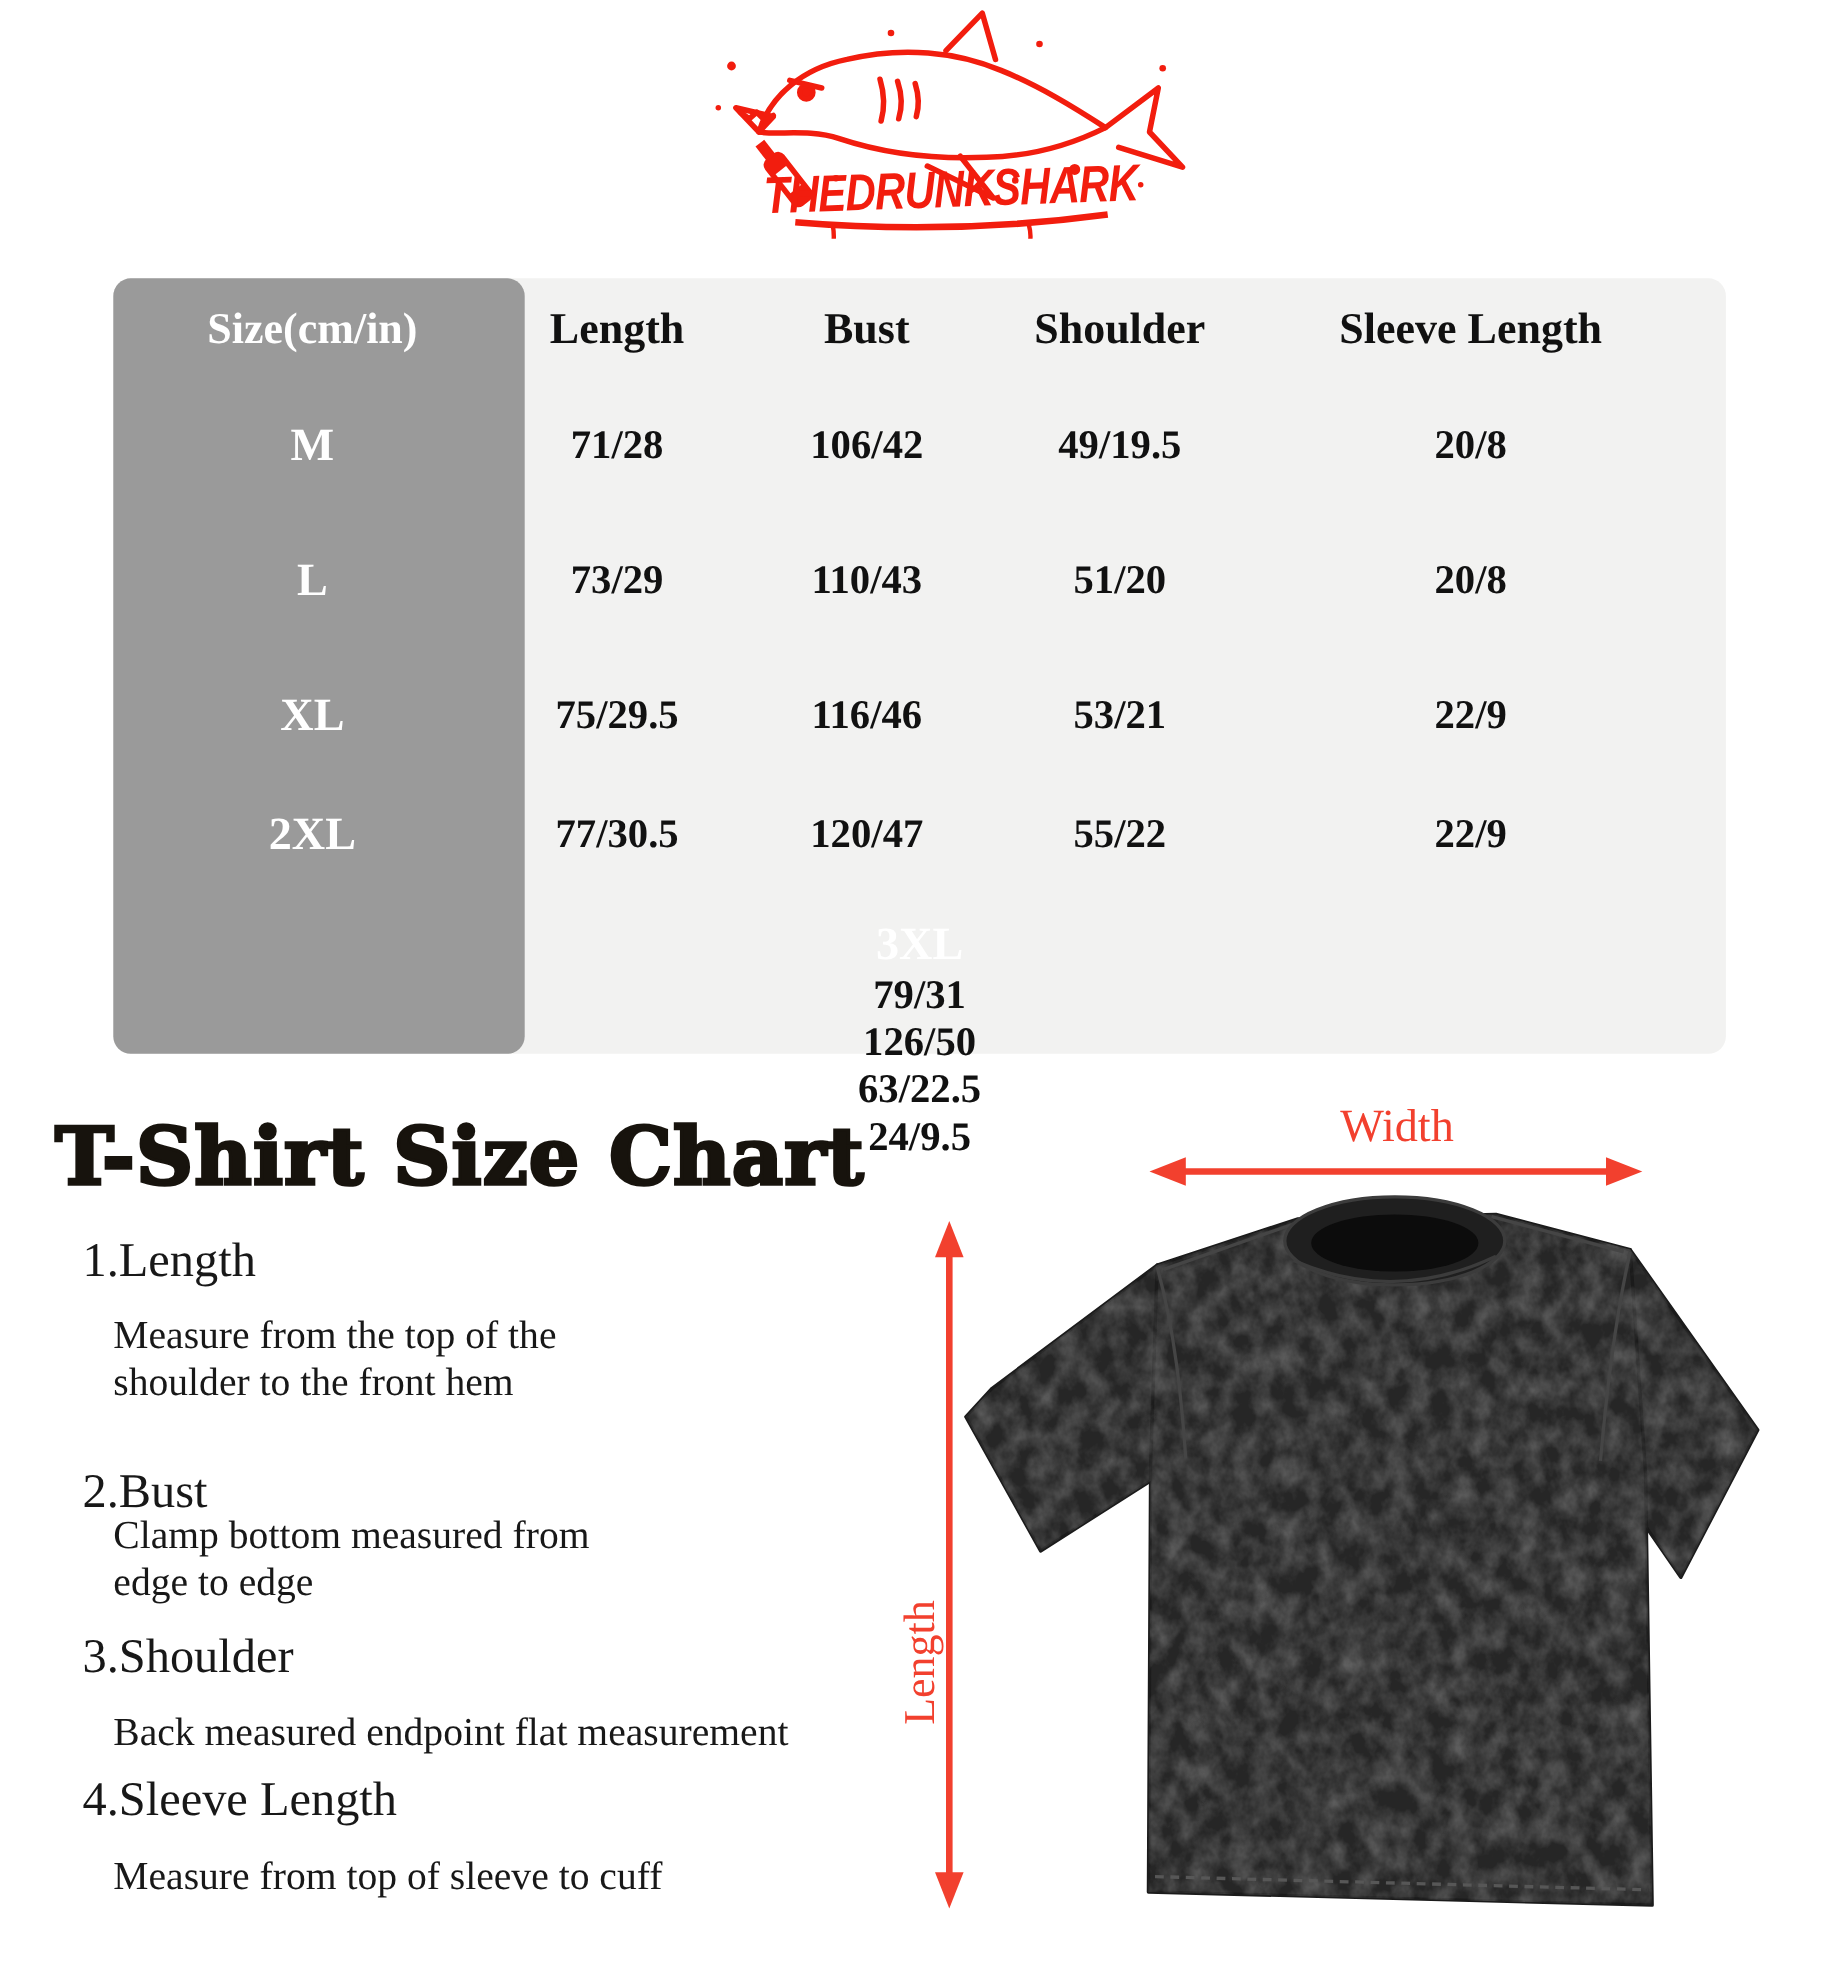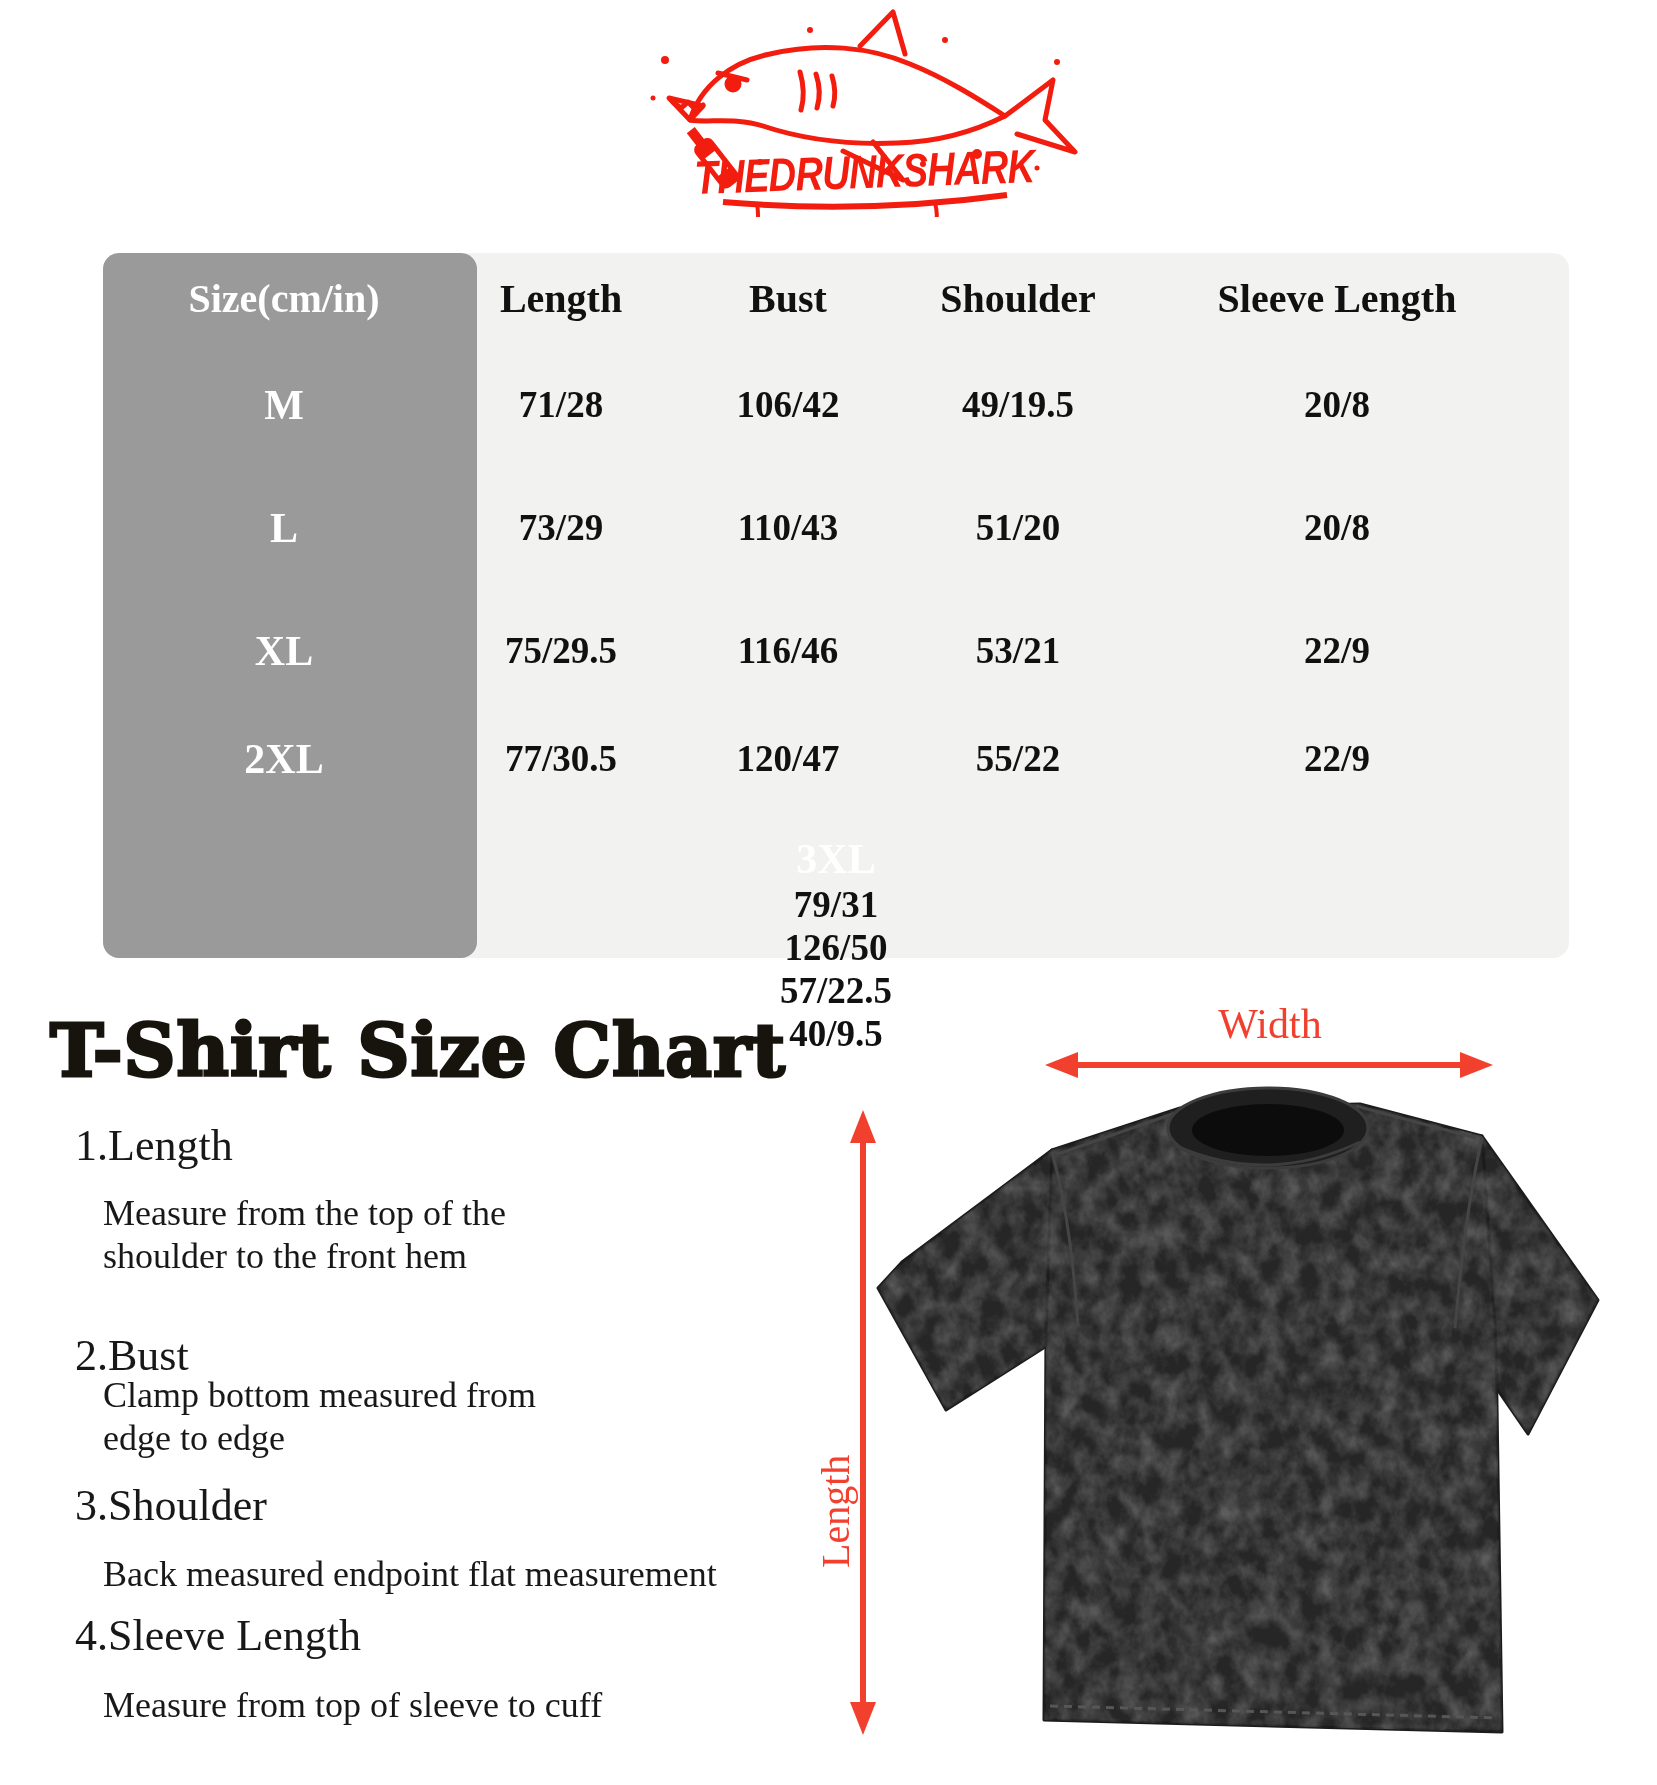--- a/index.html
+++ b/index.html
@@ -133,22 +133,22 @@
       <div class="cell c1 val">77/30.5</div>
       <div class="cell c2 val">120/47</div>
       <div class="cell c3 val">55/22</div>
       <div class="cell c4 val">22/9</div>
     </div>
 
     <div class="trow" style="top:582px;height:123px;flex-direction:column;">
       <div class="cell c0 size-label">3XL</div>
       <div class="cell c1 val">79/31</div>
       <div class="cell c2 val">126/50</div>
-      <div class="cell c3 val">57/22.5</div>
-      <div class="cell c4 val">40/9.5</div>
+      <div class="cell c3 val">63/22.5</div>
+      <div class="cell c4 val">24/9.5</div>
     </div>
   </div>
 
   <div class="chart-title">T-Shirt Size Chart</div>
 
   <div class="def-term" style="top:1120px;">1.Length</div>
   <div class="def-line" style="top:1192px;">Measure from the top of the</div>
   <div class="def-line" style="top:1235px;">shoulder to the front hem</div>
 
   <div class="def-term" style="top:1302px;margin-top:28px;">2.Bust</div>

